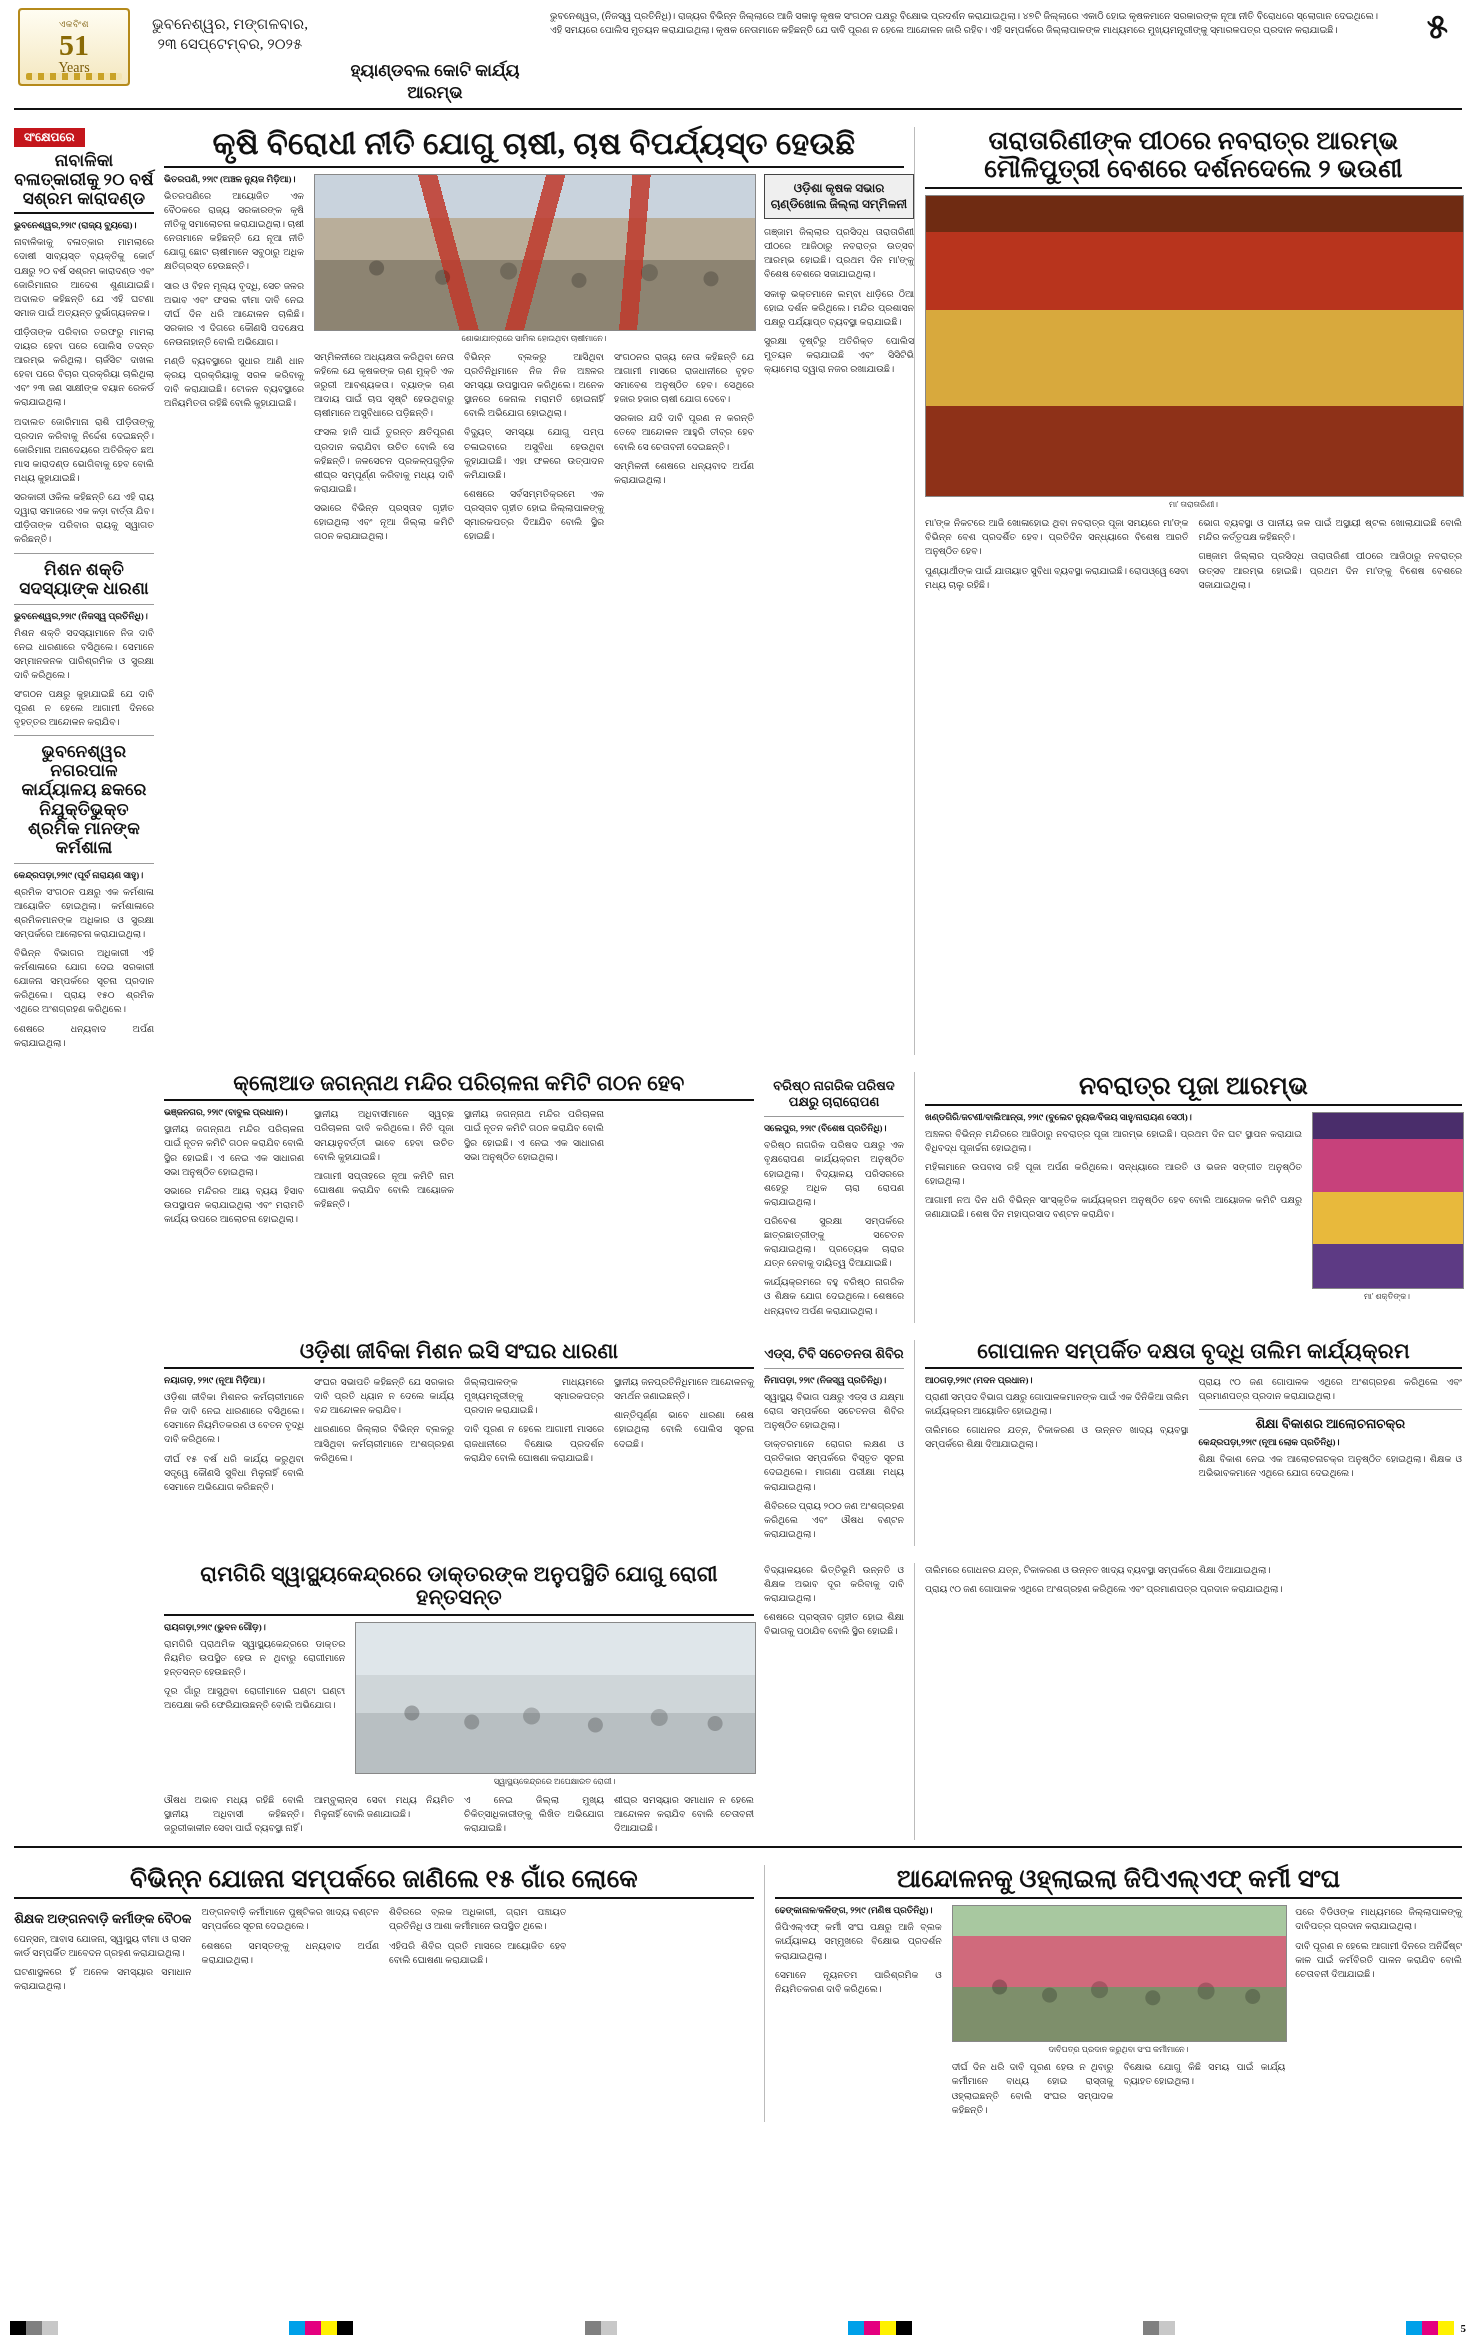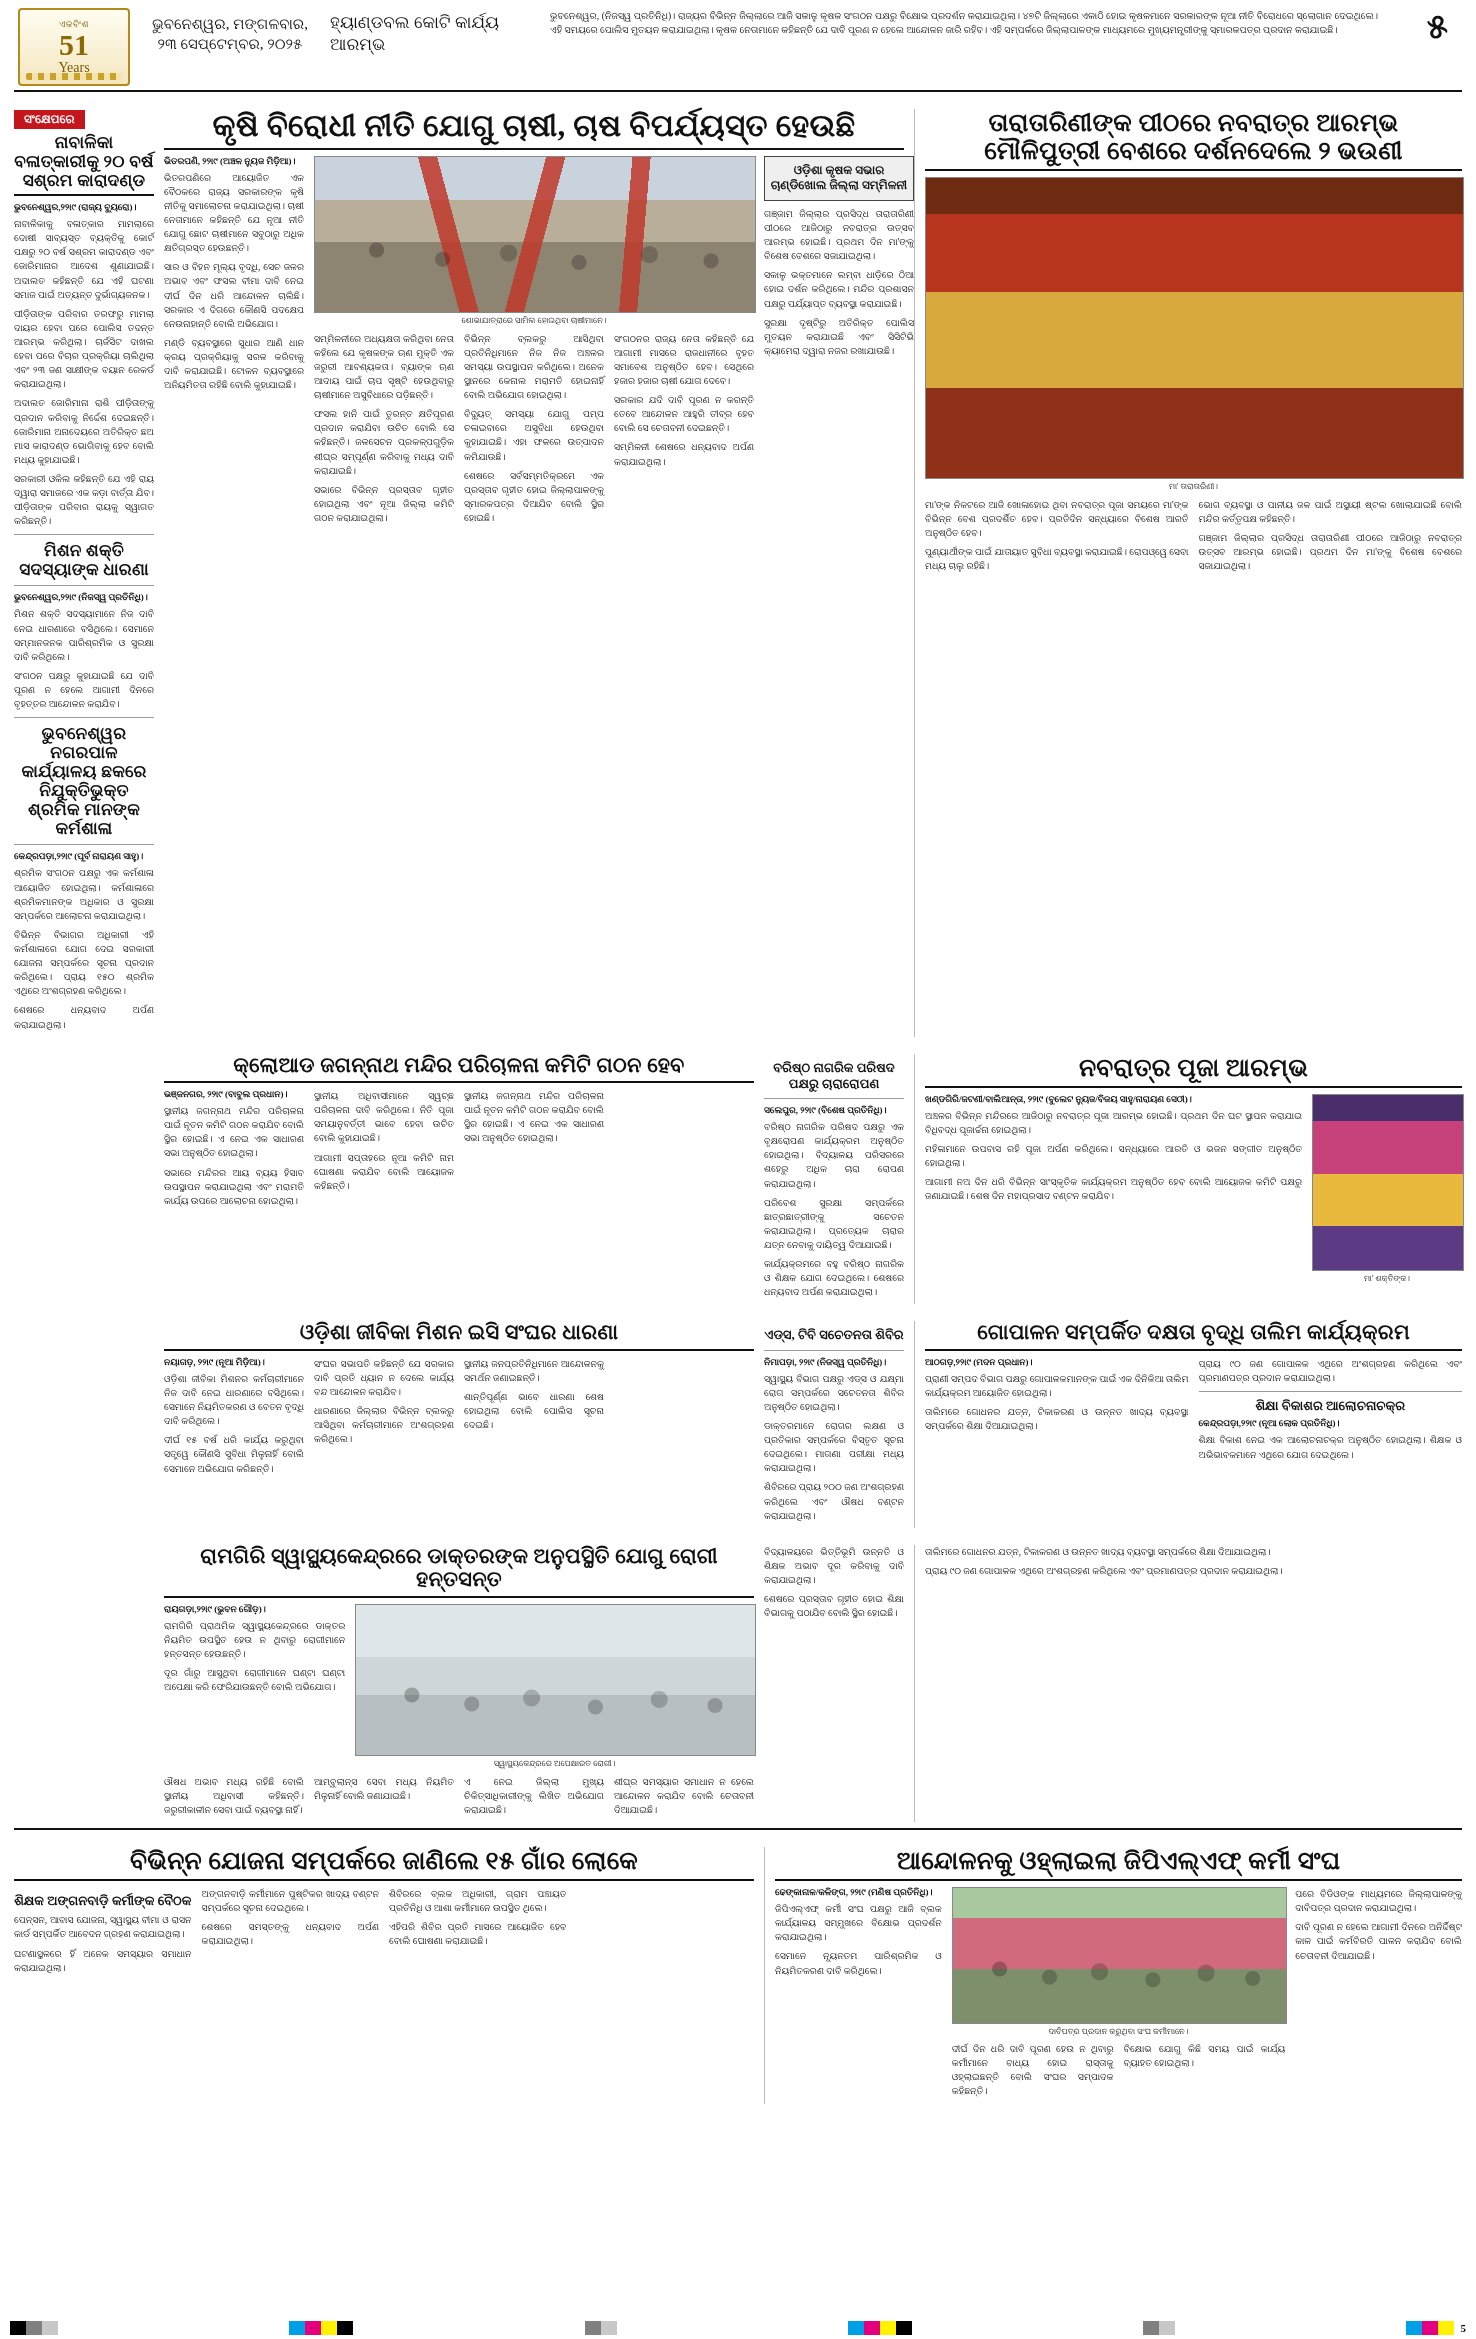--- a/index.html
+++ b/index.html
@@ -45,21 +45,21 @@
   .logo-badge:after{
     content:"";position:absolute;left:6px;right:6px;bottom:4px;height:7px;
     background:repeating-linear-gradient(90deg,#c9a227 0 6px,#f3e3b0 6px 12px);
     border-radius:2px;
   }
   .place-block{
     font-size:15px;line-height:1.35;text-align:center;padding-top:6px;
     flex:0 0 180px;
   }
   .headline-top{
-    flex:0 0 210px;text-align:left;font-size:17px;line-height:1.3;padding-top:4px;font-weight:normal;
+    flex:0 0 210px;text-align:center;font-size:17px;line-height:1.3;padding-top:4px;font-weight:bold;margin-top:48px;
   }
   .top-teaser{
     flex:1 1 auto;font-size:9.5px;line-height:1.45;text-align:justify;padding-top:2px;
     column-count:1;
   }
   .page-num{
     flex:0 0 60px;text-align:right;font-size:34px;font-weight:bold;padding-right:10px;
   }
 
   
@@ -326,20 +326,24 @@
       <div class="rulebar"></div>
       <div style="display:grid;grid-template-columns:1fr 1fr 1fr 1fr;gap:0 10px;">
         <div>
           <div class="dateline">ନୟାଗଡ଼, ୨୨ା୯ (ନୂଆ ମିଡ଼ିଆ)।</div>
           <p class="body">ଓଡ଼ିଶା ଜୀବିକା ମିଶନର କର୍ମଚାରୀମାନେ ନିଜ ଦାବି ନେଇ ଧାରଣାରେ ବସିଥିଲେ। ସେମାନେ ନିୟମିତକରଣ ଓ ବେତନ ବୃଦ୍ଧି ଦାବି କରିଥିଲେ।</p>
           <p class="body">ଦୀର୍ଘ ୧୫ ବର୍ଷ ଧରି କାର୍ଯ୍ୟ କରୁଥିବା ସତ୍ତ୍ୱେ କୌଣସି ସୁବିଧା ମିଳୁନାହିଁ ବୋଲି ସେମାନେ ଅଭିଯୋଗ କରିଛନ୍ତି।</p>
         </div>
         <div>
           <p class="body">ସଂଘର ସଭାପତି କହିଛନ୍ତି ଯେ ସରକାର ଦାବି ପ୍ରତି ଧ୍ୟାନ ନ ଦେଲେ କାର୍ଯ୍ୟ ବନ୍ଦ ଆନ୍ଦୋଳନ କରାଯିବ।</p>
           <p class="body">ଧାରଣାରେ ଜିଲ୍ଲାର ବିଭିନ୍ନ ବ୍ଲକରୁ ଆସିଥିବା କର୍ମଚାରୀମାନେ ଅଂଶଗ୍ରହଣ କରିଥିଲେ।</p>
+        </div>
+        <div>
+          <p class="body">ଜିଲ୍ଲାପାଳଙ୍କ ମାଧ୍ୟମରେ ମୁଖ୍ୟମନ୍ତ୍ରୀଙ୍କୁ ସ୍ମାରକପତ୍ର ପ୍ରଦାନ କରାଯାଇଛି।</p>
+          <p class="body">ଦାବି ପୂରଣ ନ ହେଲେ ଆଗାମୀ ମାସରେ ରାଜଧାନୀରେ ବିକ୍ଷୋଭ ପ୍ରଦର୍ଶନ କରାଯିବ ବୋଲି ଘୋଷଣା କରାଯାଇଛି।</p>
         </div>
         <div>
           <p class="body">ସ୍ଥାନୀୟ ଜନପ୍ରତିନିଧିମାନେ ଆନ୍ଦୋଳନକୁ ସମର୍ଥନ ଜଣାଇଛନ୍ତି।</p>
           <p class="body">ଶାନ୍ତିପୂର୍ଣ୍ଣ ଭାବେ ଧାରଣା ଶେଷ ହୋଇଥିଲା ବୋଲି ପୋଲିସ ସୂଚନା ଦେଇଛି।</p>
         </div>
       </div>
     </div>
 
     <div class="col" style="grid-column:6 / 7;">
       <div class="tinyhead">ଏଡ୍ସ, ଟିବି ସଚେତନତା ଶିବିର</div>

